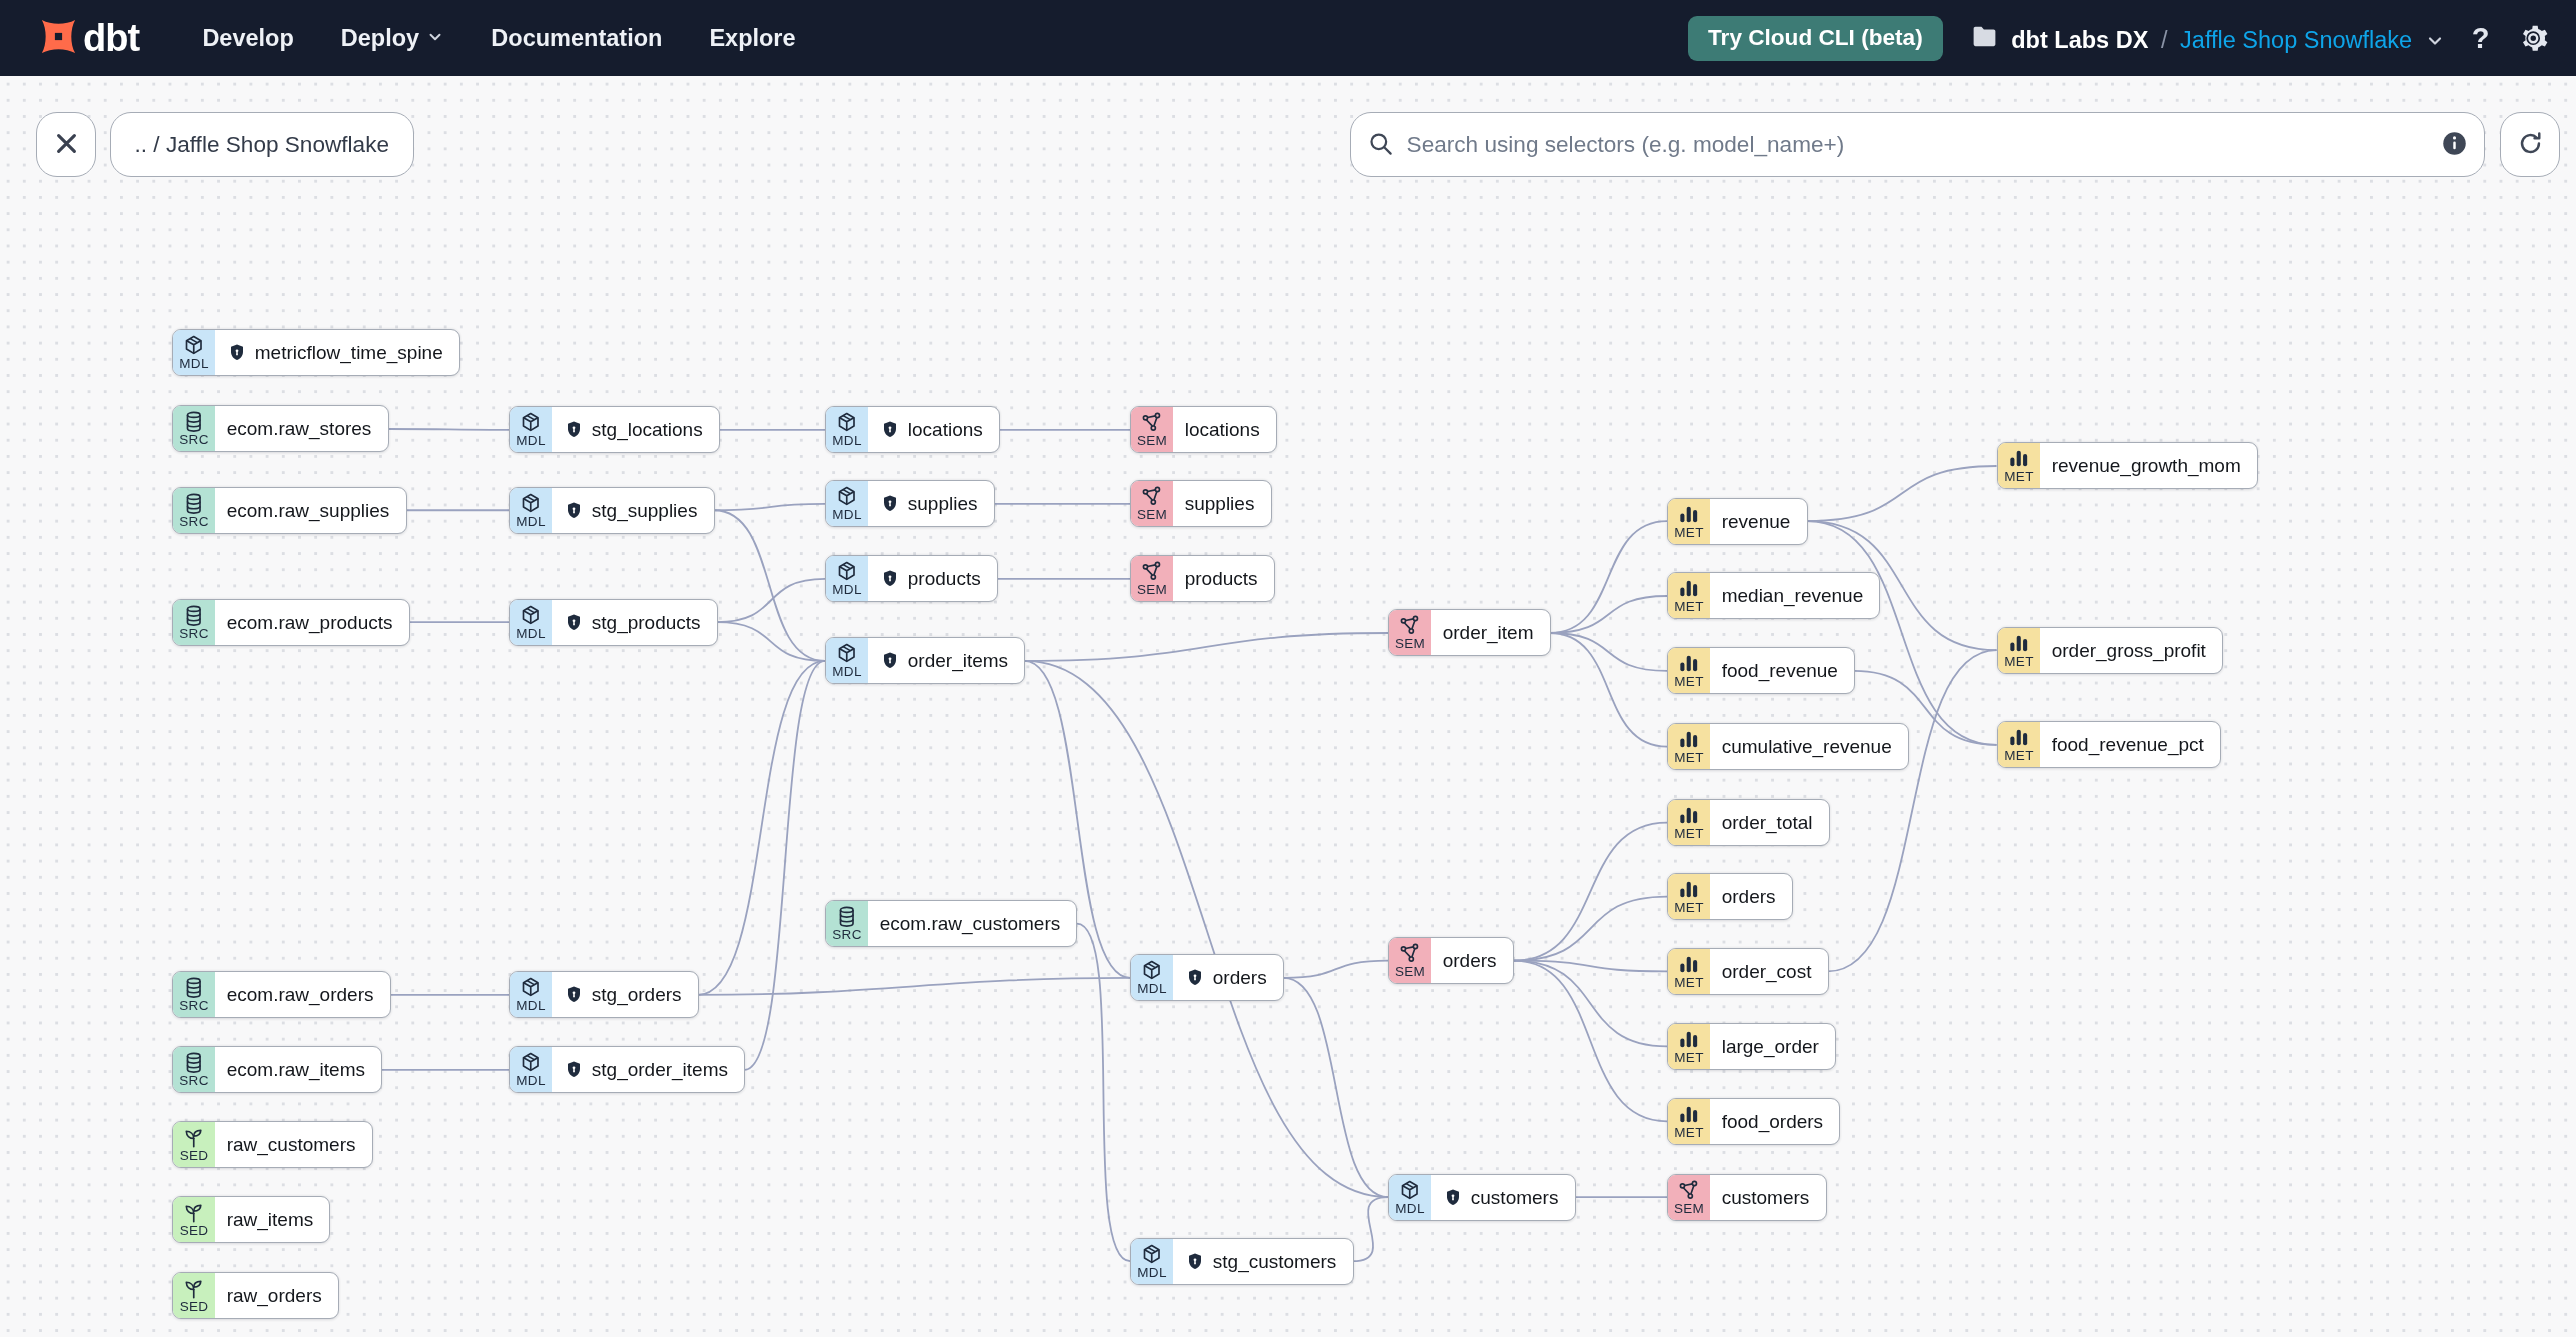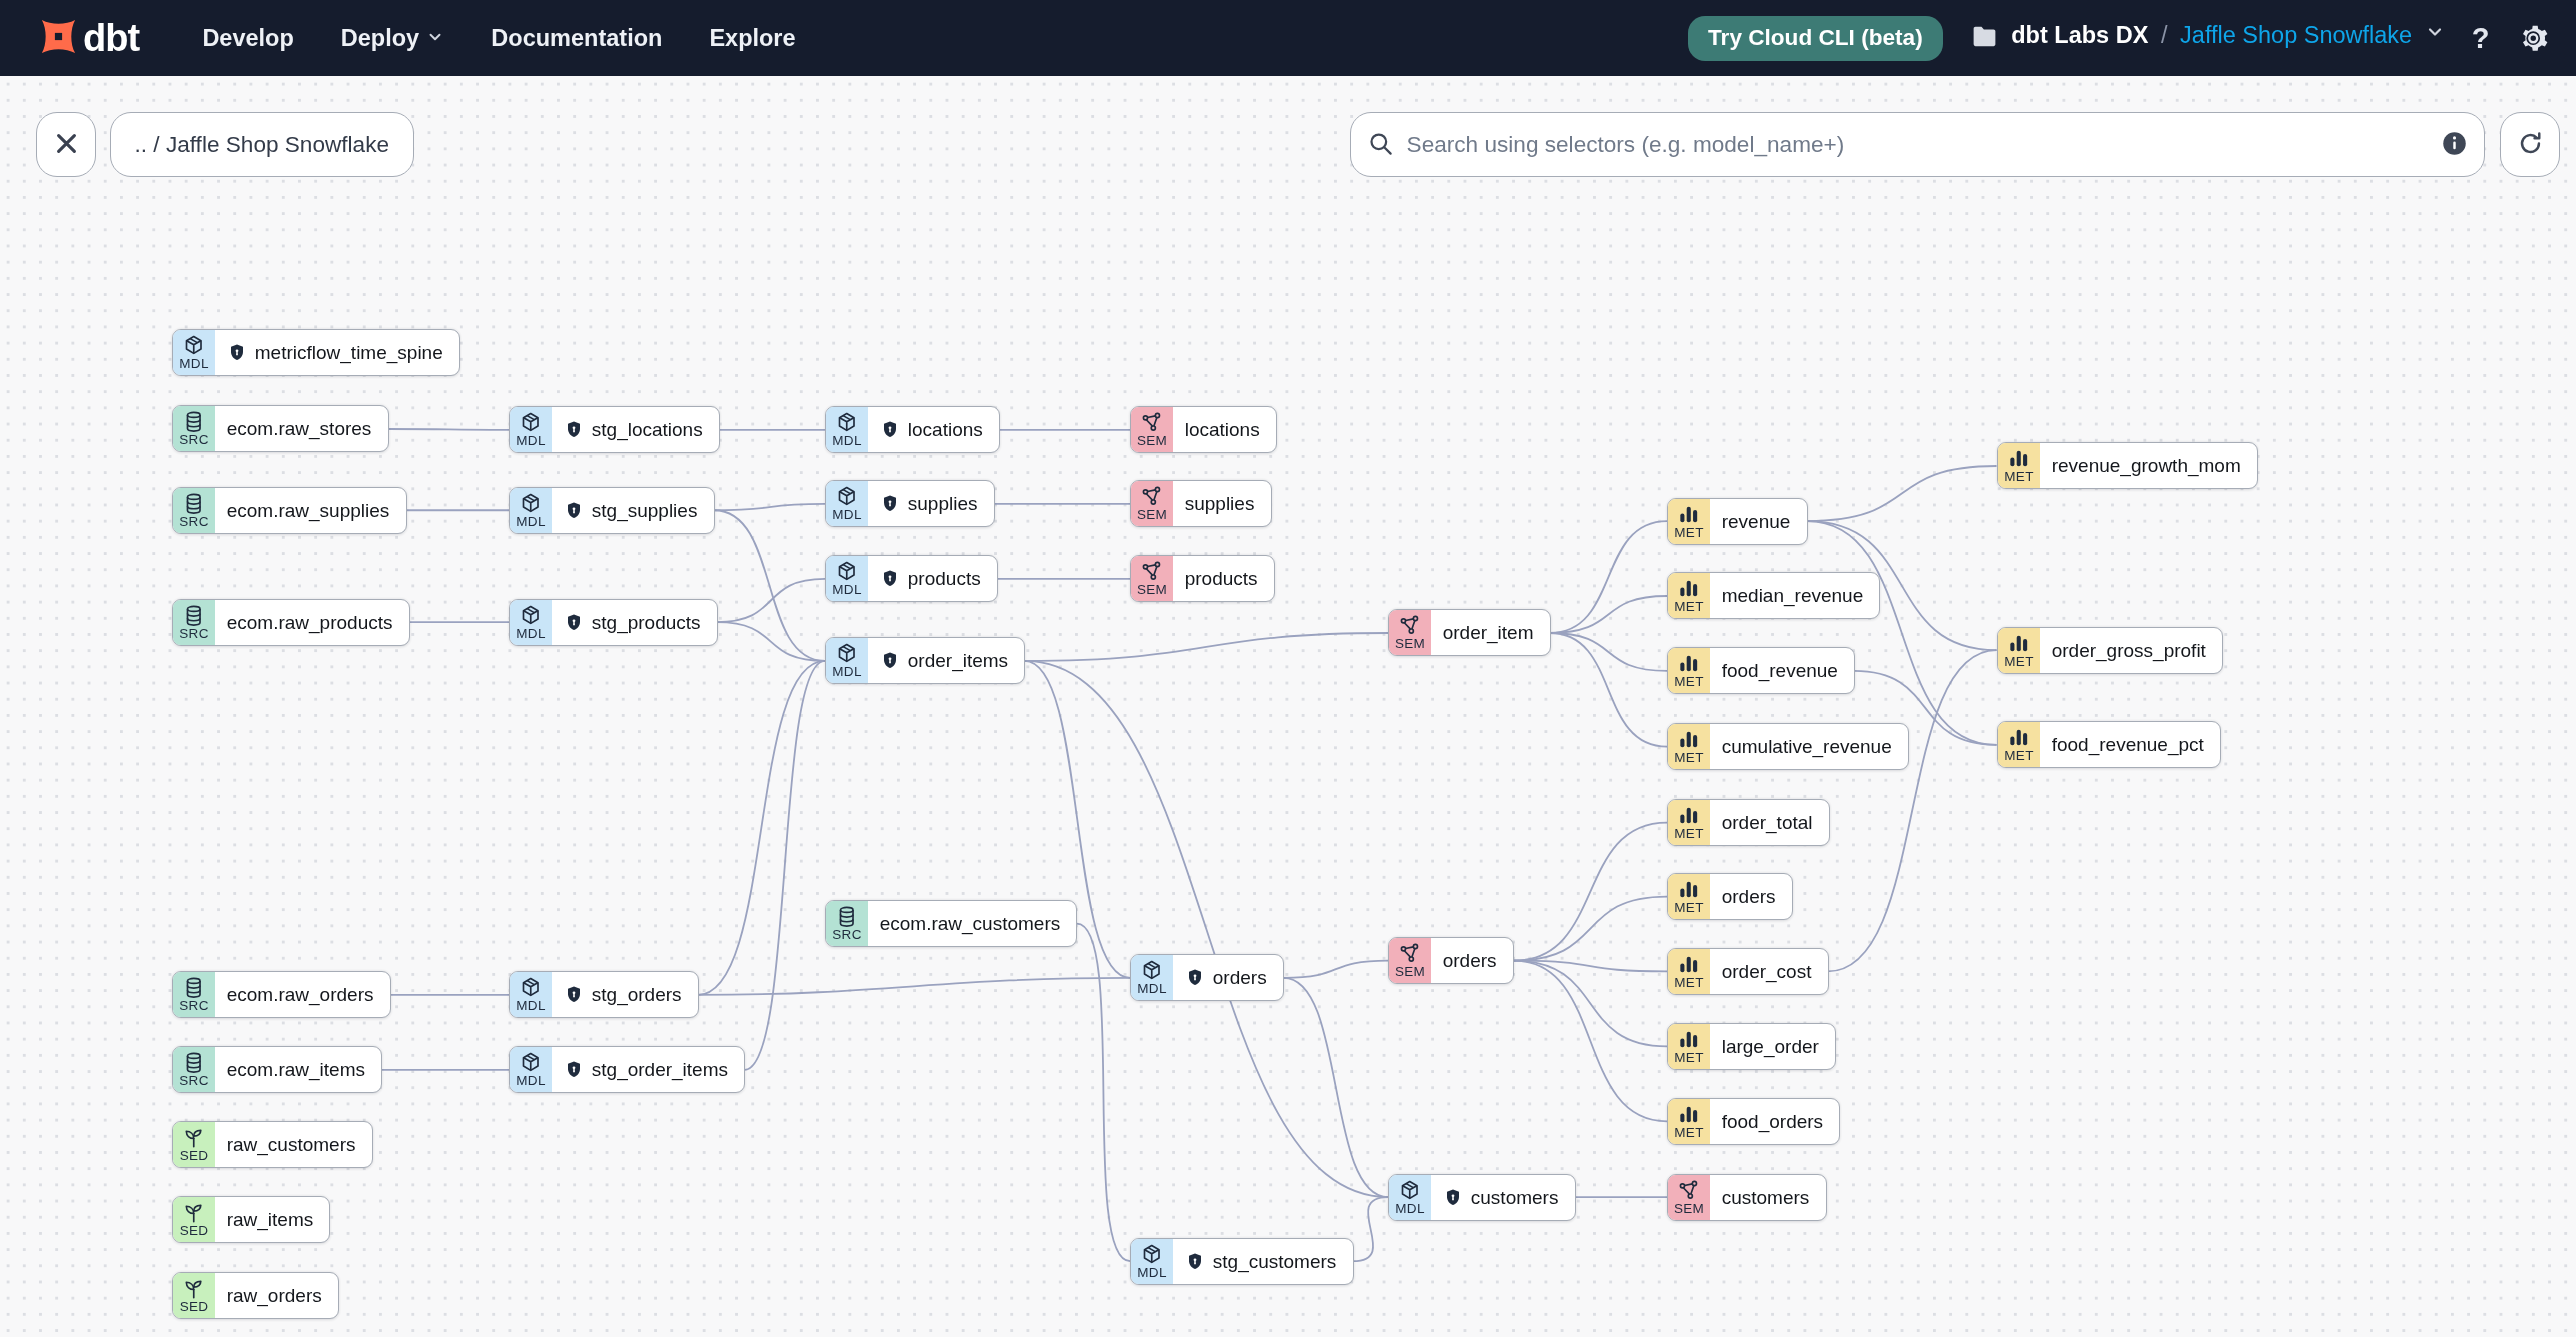--- a/index.html
+++ b/index.html
@@ -21,25 +21,25 @@
     position:absolute; left:0; top:0; width:2576px; height:76px;
     background:#151c2d; display:flex; align-items:center; padding:0 27px 0 34px;
     z-index:10;
   }
   .brand { display:flex; align-items:center; }
   .brand-text { color:#ffffff; font-size:38px; font-weight:800; letter-spacing:-0.9px; }
   .nav-menu { display:flex; align-items:center; gap:47px; margin-left:63px; }
   .nav-item { color:#eef1f6; font-size:23.5px; font-weight:600; cursor:pointer; display:flex; align-items:center; gap:7.2px; }
   .nav-right { margin-left:auto; display:flex; align-items:center; gap:27px; }
   .cta-btn {
-    background:#3d7b75; color:#ffffff; border:none; border-radius:17px;
+    background:#3d7b75; color:#ffffff; border:none; border-radius:9px;
     height:45px; padding:0 20px; font-size:22.6px; font-weight:600; cursor:pointer;
     font-family:"Liberation Sans", sans-serif;
   }
-  .project-sel { display:flex; align-items:flex-start; gap:12.6px; cursor:pointer; }
+  .project-sel { display:flex; align-items:flex-end; gap:12.6px; cursor:pointer; }
   .project-org { color:#ffffff; font-size:23.5px; font-weight:700; }
   .project-sep { color:#8a93a6; font-size:23.5px; }
   .project-name { color:#0ea5e9; font-size:23.5px; }
   .help-q { color:#e3e7ef; font-size:29px; font-weight:700; cursor:pointer; }
   .gear { cursor:pointer; display:flex; }
 
   
   .tool { position:absolute; z-index:5; background:#ffffff; border:1.4px solid #a6acb6; border-radius:21px; display:flex; align-items:center; }
   .close-btn { left:36px; top:112px; width:60px; height:65px; justify-content:center; cursor:pointer; }
   .breadcrumb-btn { left:110px; top:112px; height:65px; padding:0 23.5px; font-size:22.6px; color:#333b49; cursor:pointer; white-space:nowrap; }

